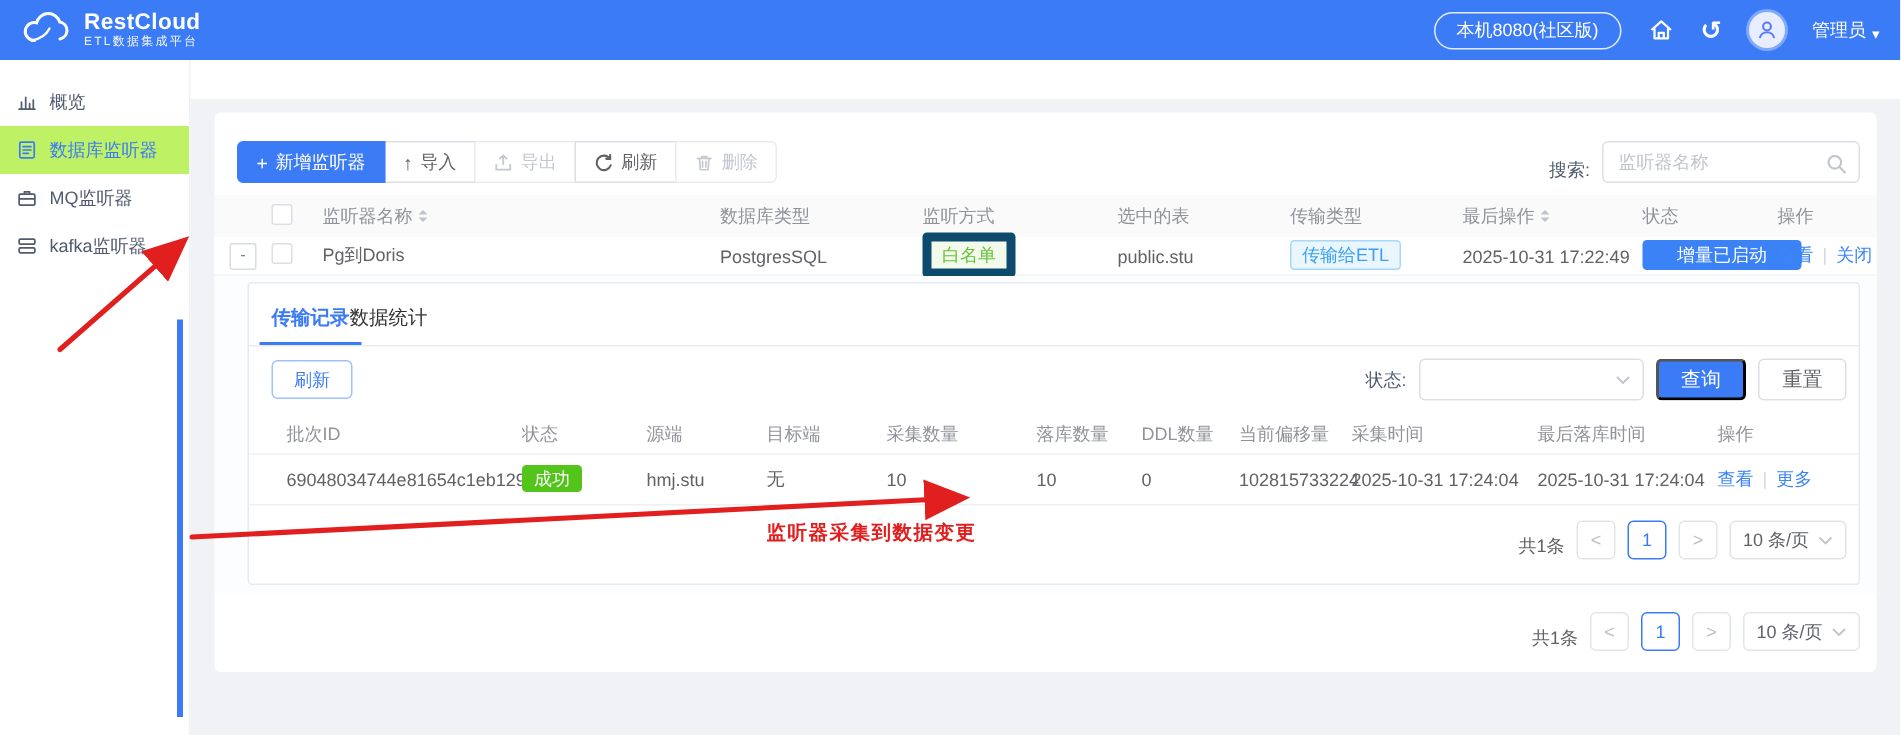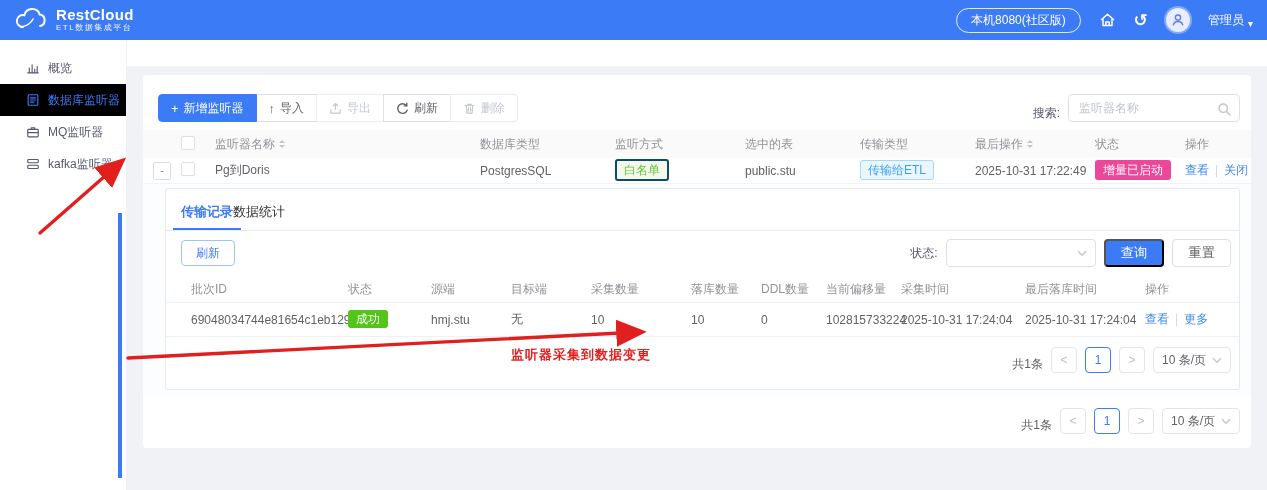--- a/index.html
+++ b/index.html
@@ -15,22 +15,22 @@
   .top-right{display:flex;align-items:center;gap:18px}
   .env-pill{border:1px solid rgba(255,255,255,.85);border-radius:13px;padding:3px 14px;font-size:12px;cursor:pointer;white-space:nowrap}
   .icon-btn{display:flex;align-items:center;cursor:pointer}
   .undo-glyph{font-size:17px;font-weight:bold;line-height:1}
   .avatar{width:24px;height:24px;border-radius:50%;background:#e8edff;display:flex;align-items:center;justify-content:center;box-shadow:0 0 0 2px rgba(255,255,255,.35);cursor:pointer}
   .user{display:flex;align-items:flex-end;gap:4px;font-size:12px;cursor:pointer}
   .user .caret{font-size:10px}
 
   
   .sidebar{position:absolute;left:0;top:40px;width:127px;height:450px;background:#fff;border-right:1px solid #f0f1f4;padding-top:12px}
-  .side-item{display:flex;align-items:center;gap:8px;height:32px;padding-left:26px;color:#515a6e;font-size:12px;cursor:pointer;white-space:nowrap}
-  .side-item.active{background:#000000;color:#3c7bf6}
+  .side-item{display:flex;align-items:center;gap:8px;height:32px;padding-left:11px;color:#515a6e;font-size:12px;cursor:pointer;white-space:nowrap}
+  .side-item.active{background:#bef264;color:#3c7bf6}
   .side-item svg{flex:none}
   .side-scrollbar{position:absolute;right:4px;top:173px;width:4px;height:265px;background:#3c7bf6;cursor:pointer}
 
   
   .breadcrumb{position:absolute;left:127px;top:40px;right:0;height:26px;background:#fff;display:flex;align-items:center;gap:7px;padding-left:16px;font-size:12px}
   .crumb-parent{color:#4d7eff;cursor:pointer}
   .crumb-sep{color:#c0c4cc}
   .crumb-current{color:#69788f}
 
   
@@ -59,23 +59,23 @@
   .c0{width:38px;display:flex;justify-content:center}
   .c1{width:34px}.c2{width:265px}.c3{width:135px}.c4{width:130px}.c5{width:115px}
   .c6{width:115px}.c7{width:120px}.c8{width:90px}.c9{width:66px}
   .checkbox{width:14px;height:14px;border:1px solid #dcdfe6;border-radius:2px;background:#fff;display:inline-block;cursor:pointer}
   .hcell{display:flex;align-items:center;white-space:nowrap}
   .sort{display:inline-flex;flex-direction:column;margin-left:4px}
   .sort i{width:0;height:0;border:3.5px solid transparent;display:block}
   .sort .up{border-bottom-color:#c0c4cc;margin-bottom:2px}
   .sort .down{border-top-color:#c0c4cc}
   .expander{width:18px;height:18px;border:1px solid #d8dce5;border-radius:2px;color:#7a8499;display:inline-flex;align-items:center;justify-content:center;cursor:pointer;background:#fff;font-size:11px;line-height:1}
-  .tag-green{color:#67c23a;background:#f3faec;border:2px solid #0c4a6e;border-radius:3px;padding:2px 7px;font-size:12px;white-space:nowrap}
+  .tag-green{color:#67c23a;background:#f3faec;border:6px solid #0c4a6e;border-radius:3px;padding:2px 7px;font-size:12px;white-space:nowrap}
   .tag-blue{color:#3ba0f5;background:#eaf6fe;border:1px solid #a8d8f8;border-radius:3px;padding:2px 7px;font-size:12px;white-space:nowrap}
-  .badge-green{color:#fff;background:#ec4899;border-radius:3px;padding:3px 8px;font-size:12px;white-space:nowrap}
+  .badge-green{color:#fff;background:#3b82f6;border-radius:3px;padding:3px 23px;font-size:12px;white-space:nowrap}
   .badge-small{color:#fff;background:#52c41a;border-radius:3px;padding:2px 8px;font-size:12px}
   .link{color:#3c86f6;cursor:pointer;white-space:nowrap}
   .link-sep{color:#d4d7de;margin:0 6px}
 
   
   .expand-region{position:absolute;left:0;top:109px;width:1108px;height:212px;background:#fcfdfe}
   .panel{position:absolute;left:22px;top:4px;width:1075px;height:202px;background:#fff;border:1px solid #e6eaf0;border-radius:3px}
   .tabs{position:absolute;left:15px;top:6px;height:34px;display:flex;align-items:center}
   .tab{font-size:13px;color:#303133;cursor:pointer;height:34px;display:flex;align-items:center;position:relative}
   .tab.active{color:#3c7bf6;font-weight:bold}

